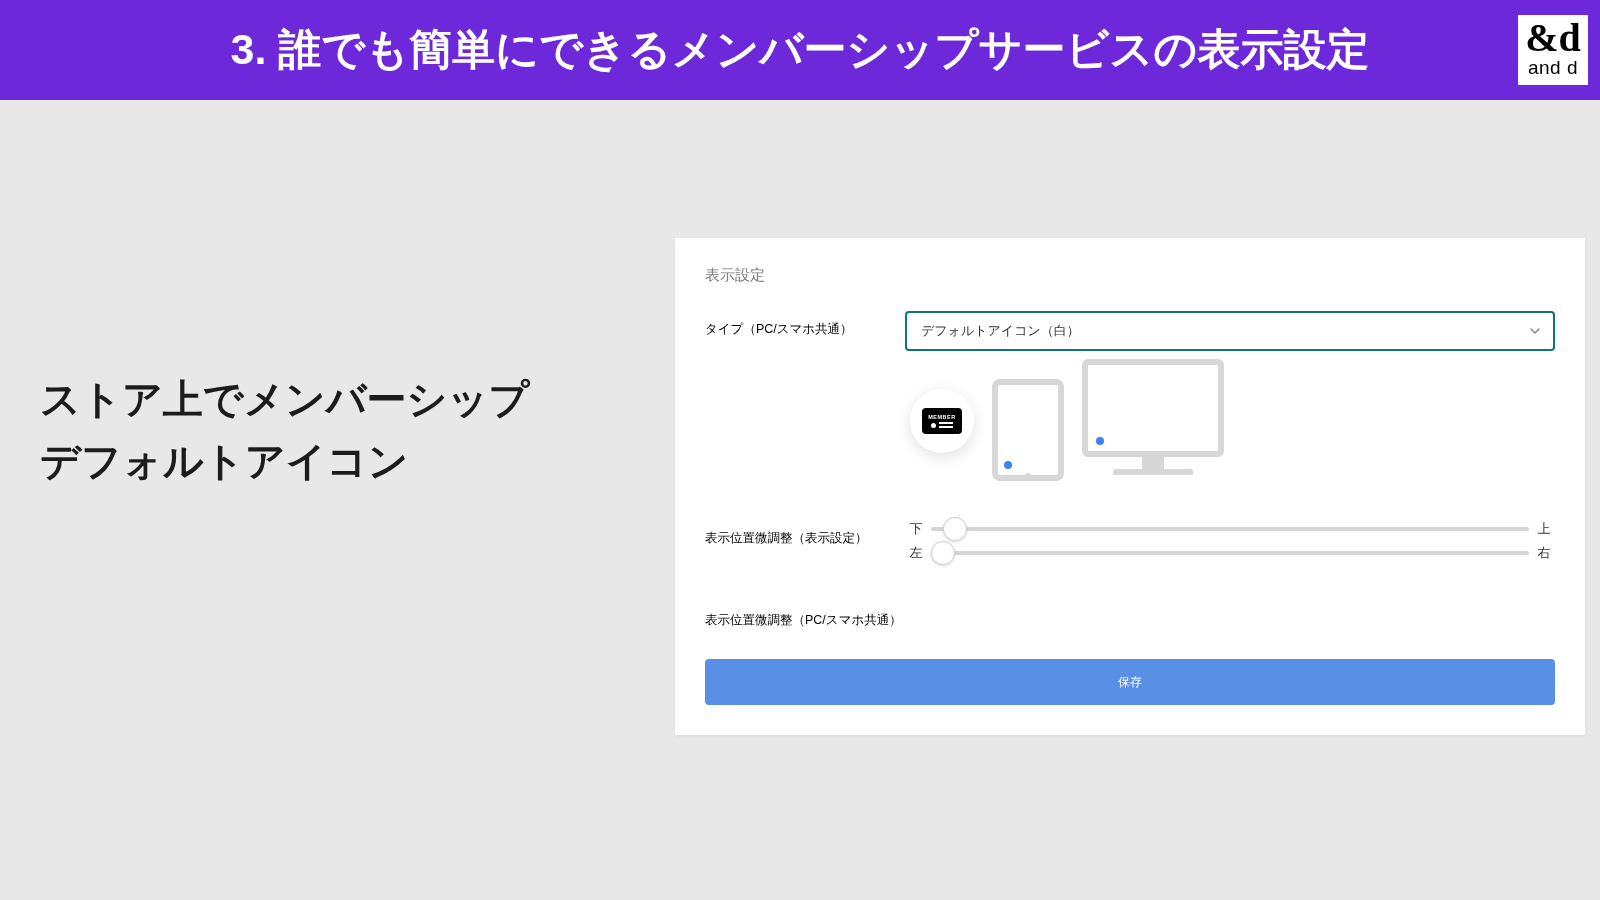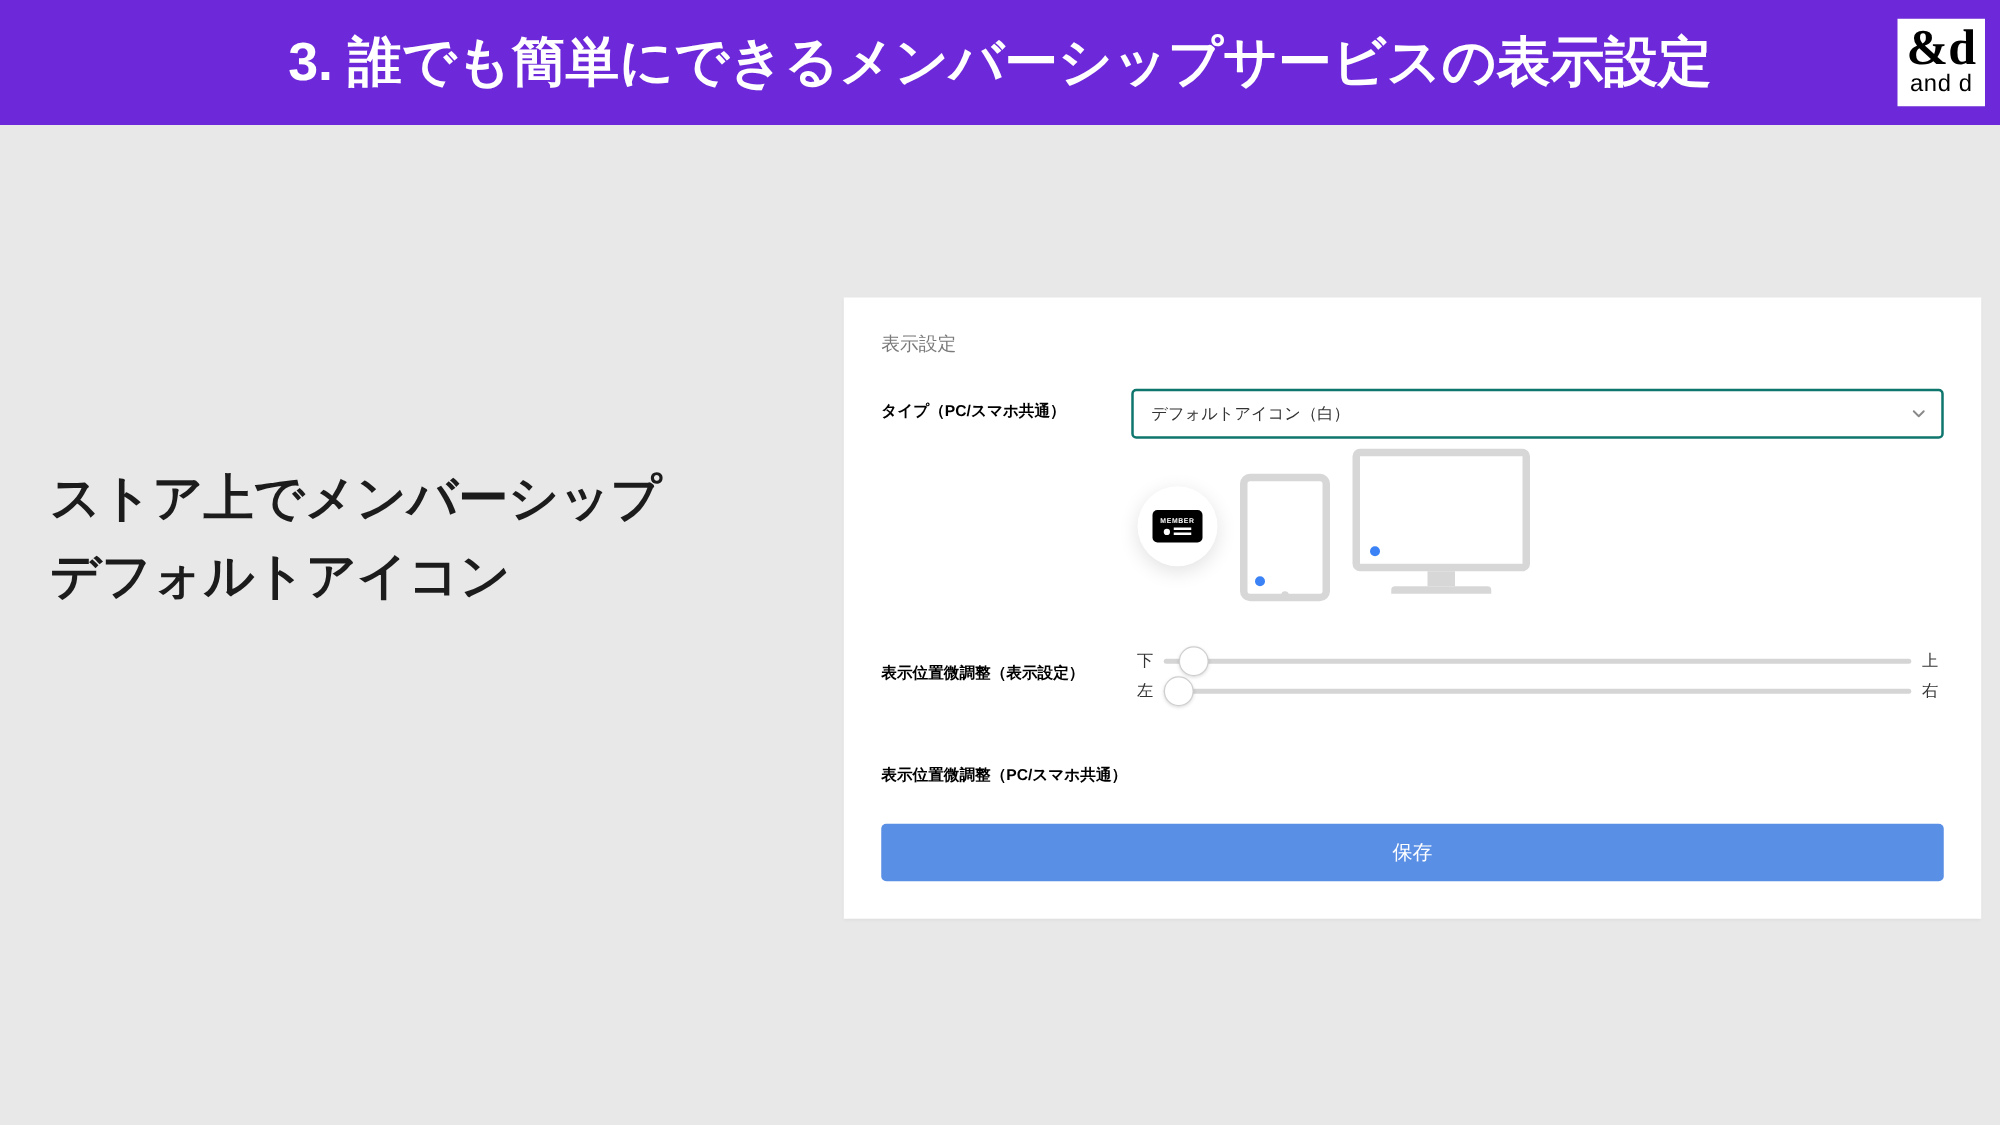--- a/index.html
+++ b/index.html
@@ -88,21 +88,21 @@
 
   .row {
     display: flex;
     align-items: flex-start;
     margin-bottom: 14px;
   }
   .row-label {
     width: 200px;
     flex: 0 0 200px;
     font-size: 12.5px;
-    font-weight: 700;
+    font-weight: 400;
     color: #000;
     padding-top: 10px;
   }
   .row-body {
     flex: 1;
   }
 
   
   .sel {
     position: relative;
@@ -244,21 +244,21 @@
 
   
   .row.color { margin-top: 40px; margin-bottom: 30px; }
 
   
   .save-btn {
     width: 100%;
     height: 46px;
     background: #5A8FE6;
     color: #FFFFFF;
-    font-size: 16px;
+    font-size: 12px;
     font-weight: 500;
     border: none;
     border-radius: 4px;
     cursor: pointer;
     display:flex;
     align-items:center;
     justify-content:center;
   }
 </style>
 </head>

